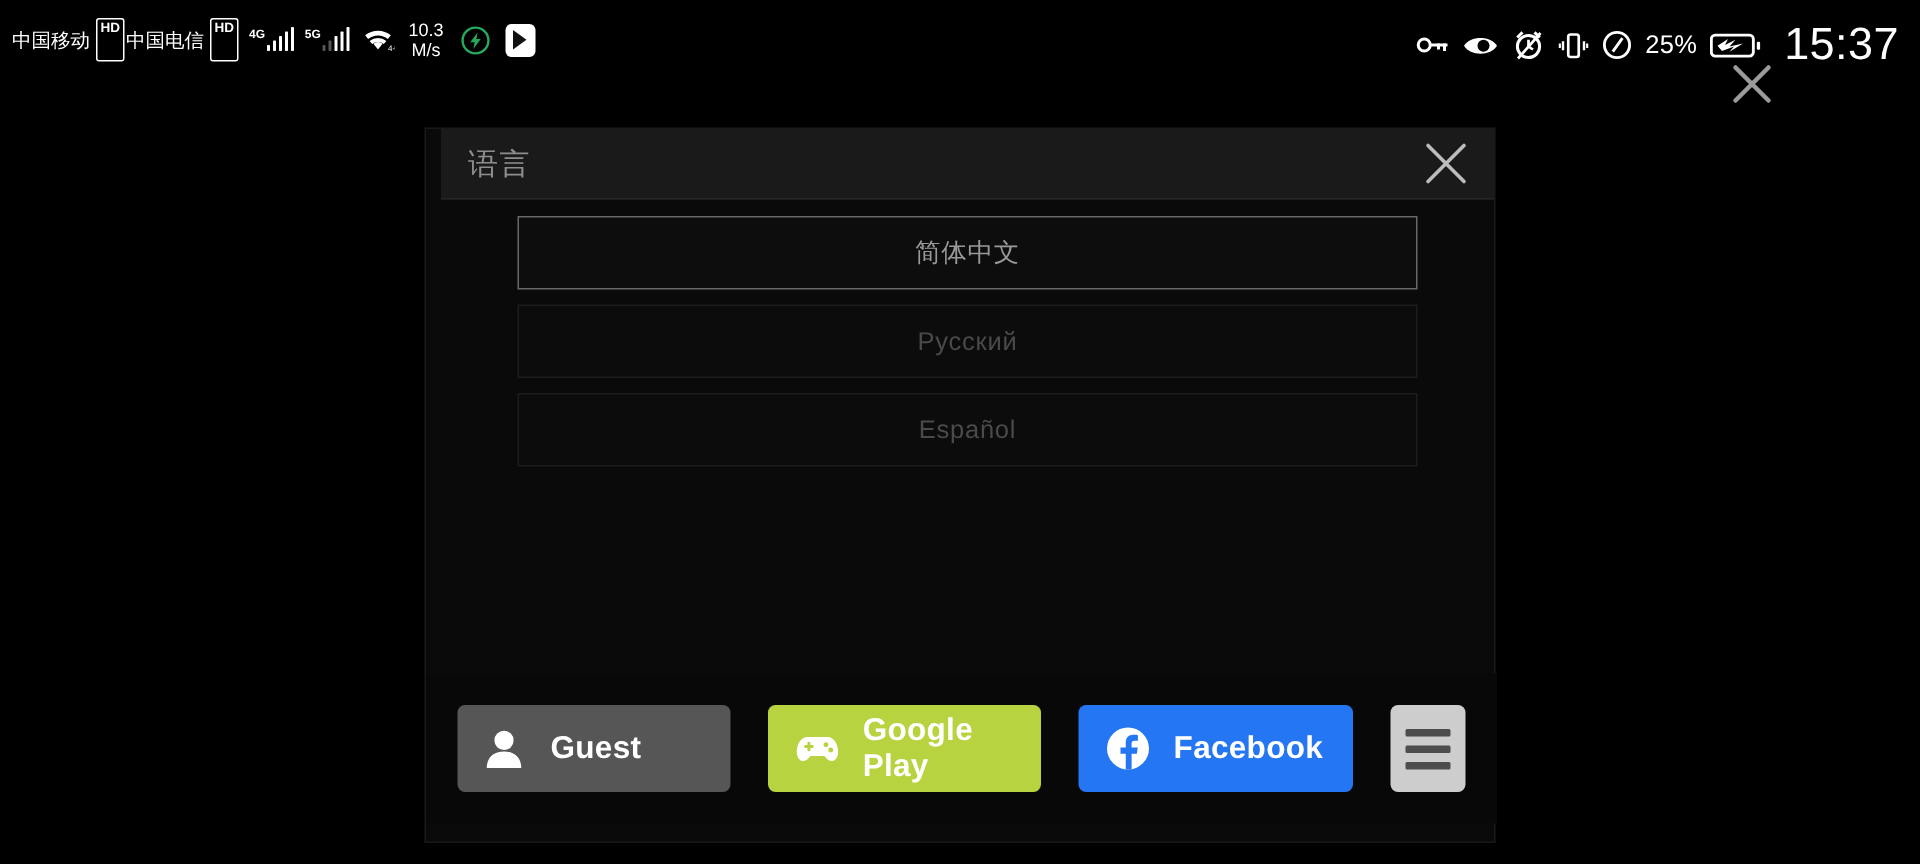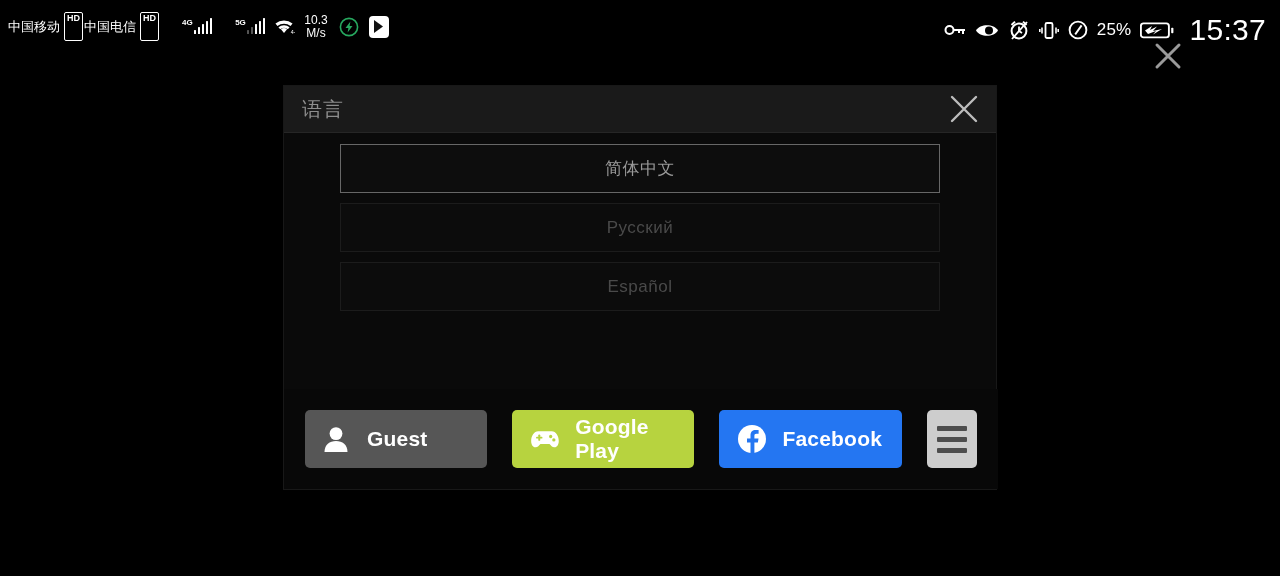--- a/index.html
+++ b/index.html
@@ -14,21 +14,21 @@
   
   .statusbar { position:absolute; left:0; top:0; width:1280px; height:56px; }
   .sb-left { position:absolute; left:8px; top:12px; display:flex; align-items:center; gap:5px; }
   .carriers { display:flex; flex-direction:row; gap:1px; }
   .carrier-row { display:flex; align-items:center; gap:4px; }
   .carrier-name { color:#fff; font-size:13px; line-height:14px; letter-spacing:0; }
   .hd-badge {
     color:#fff; font-size:9px; font-weight:bold; line-height:10px;
     border:1.4px solid #fff; border-radius:2px; padding:0px 2px 17px 2px;
   }
-  .net-group { display:flex; align-items:flex-start; gap:1px; margin-left:18px; }
+  .net-group { display:flex; align-items:flex-start; gap:1px; margin-left:2px; }
   .net-label { color:#fff; font-size:8px; font-weight:bold; line-height:9px; margin-bottom:8px; }
   .bars { display:flex; align-items:flex-end; gap:1.5px; height:16px; }
   .bars i { display:block; width:2.5px; background:#fff; border-radius:0.5px; }
   .bars i.b1{height:4px;} .bars i.b2{height:7px;} .bars i.b3{height:10px;}
   .bars i.b4{height:13px;} .bars i.b5{height:16px;}
   .bars.dim i.b1, .bars.dim i.b2 { background:#555; }
   .wifi { width:22px; height:18px; position:relative; margin-left:3px; }
   .speed { color:#fff; font-size:12px; line-height:13px; text-align:center; margin-left:4px; }
   .icon-circle-bolt { width:20px; height:20px; margin-left:6px; }
   .icon-white-arrow {
@@ -48,22 +48,22 @@
   }
 
   
   .bg-art {
     position:absolute; left:560px; top:120px; width:420px; height:110px;
     opacity:0.55; pointer-events:none;
   }
 
   
   .dialog {
-    position:absolute; left:283px; top:85px; width:714px; height:405px;
-    background:#0a0a0a; border:1px solid #181818;
+    position:absolute; left:283px; top:85px; width:714px; height:477px;
+    background:#0a0a0a; border:1px solid #181818;padding-left:10px;
   }
   .dlg-header {
     position:relative; height:47px; background:#1a1a1a;
     border-bottom:1px solid #262626; display:flex; align-items:center;
   }
   .dlg-title { color:#8d8d8d; font-size:20px; margin-left:18px; letter-spacing:1px; }
   .dlg-close {
     position:absolute; right:12px; top:50%; transform:translateY(-50%);
     width:40px; height:40px; display:flex; align-items:center; justify-content:center;
     cursor:pointer;
@@ -75,21 +75,21 @@
   .lang-item {
     height:49px; margin-bottom:10px; border:1px solid #1c1c1c; background:#0c0c0c;
     display:flex; align-items:center; justify-content:center; cursor:pointer;
   }
   .lang-item .lbl { color:#4a4a4a; font-size:17px; letter-spacing:0.5px; }
   .lang-item.selected { border:1px solid #676767; background:#0d0d0d; }
   .lang-item.selected .lbl { color:#999999; }
 
   
   .actionbar {
-    position:absolute; left:0; bottom:0; width:714px; height:100px;
+    position:absolute; left:0; bottom:12px; width:714px; height:100px;
     background:#080808;
     display:flex; align-items:center; padding:0 21px; gap:25px;
   }
   .btn {
     height:58px; border-radius:5px; display:flex; align-items:center;
     cursor:pointer; border:none;
   }
   .btn .btxt { font-size:21px; font-weight:bold; letter-spacing:0.2px; }
   .btn-guest { width:207px; background:#565656; padding-left:18px; gap:18px; }
   .btn-guest .btxt { color:#ffffff; }

